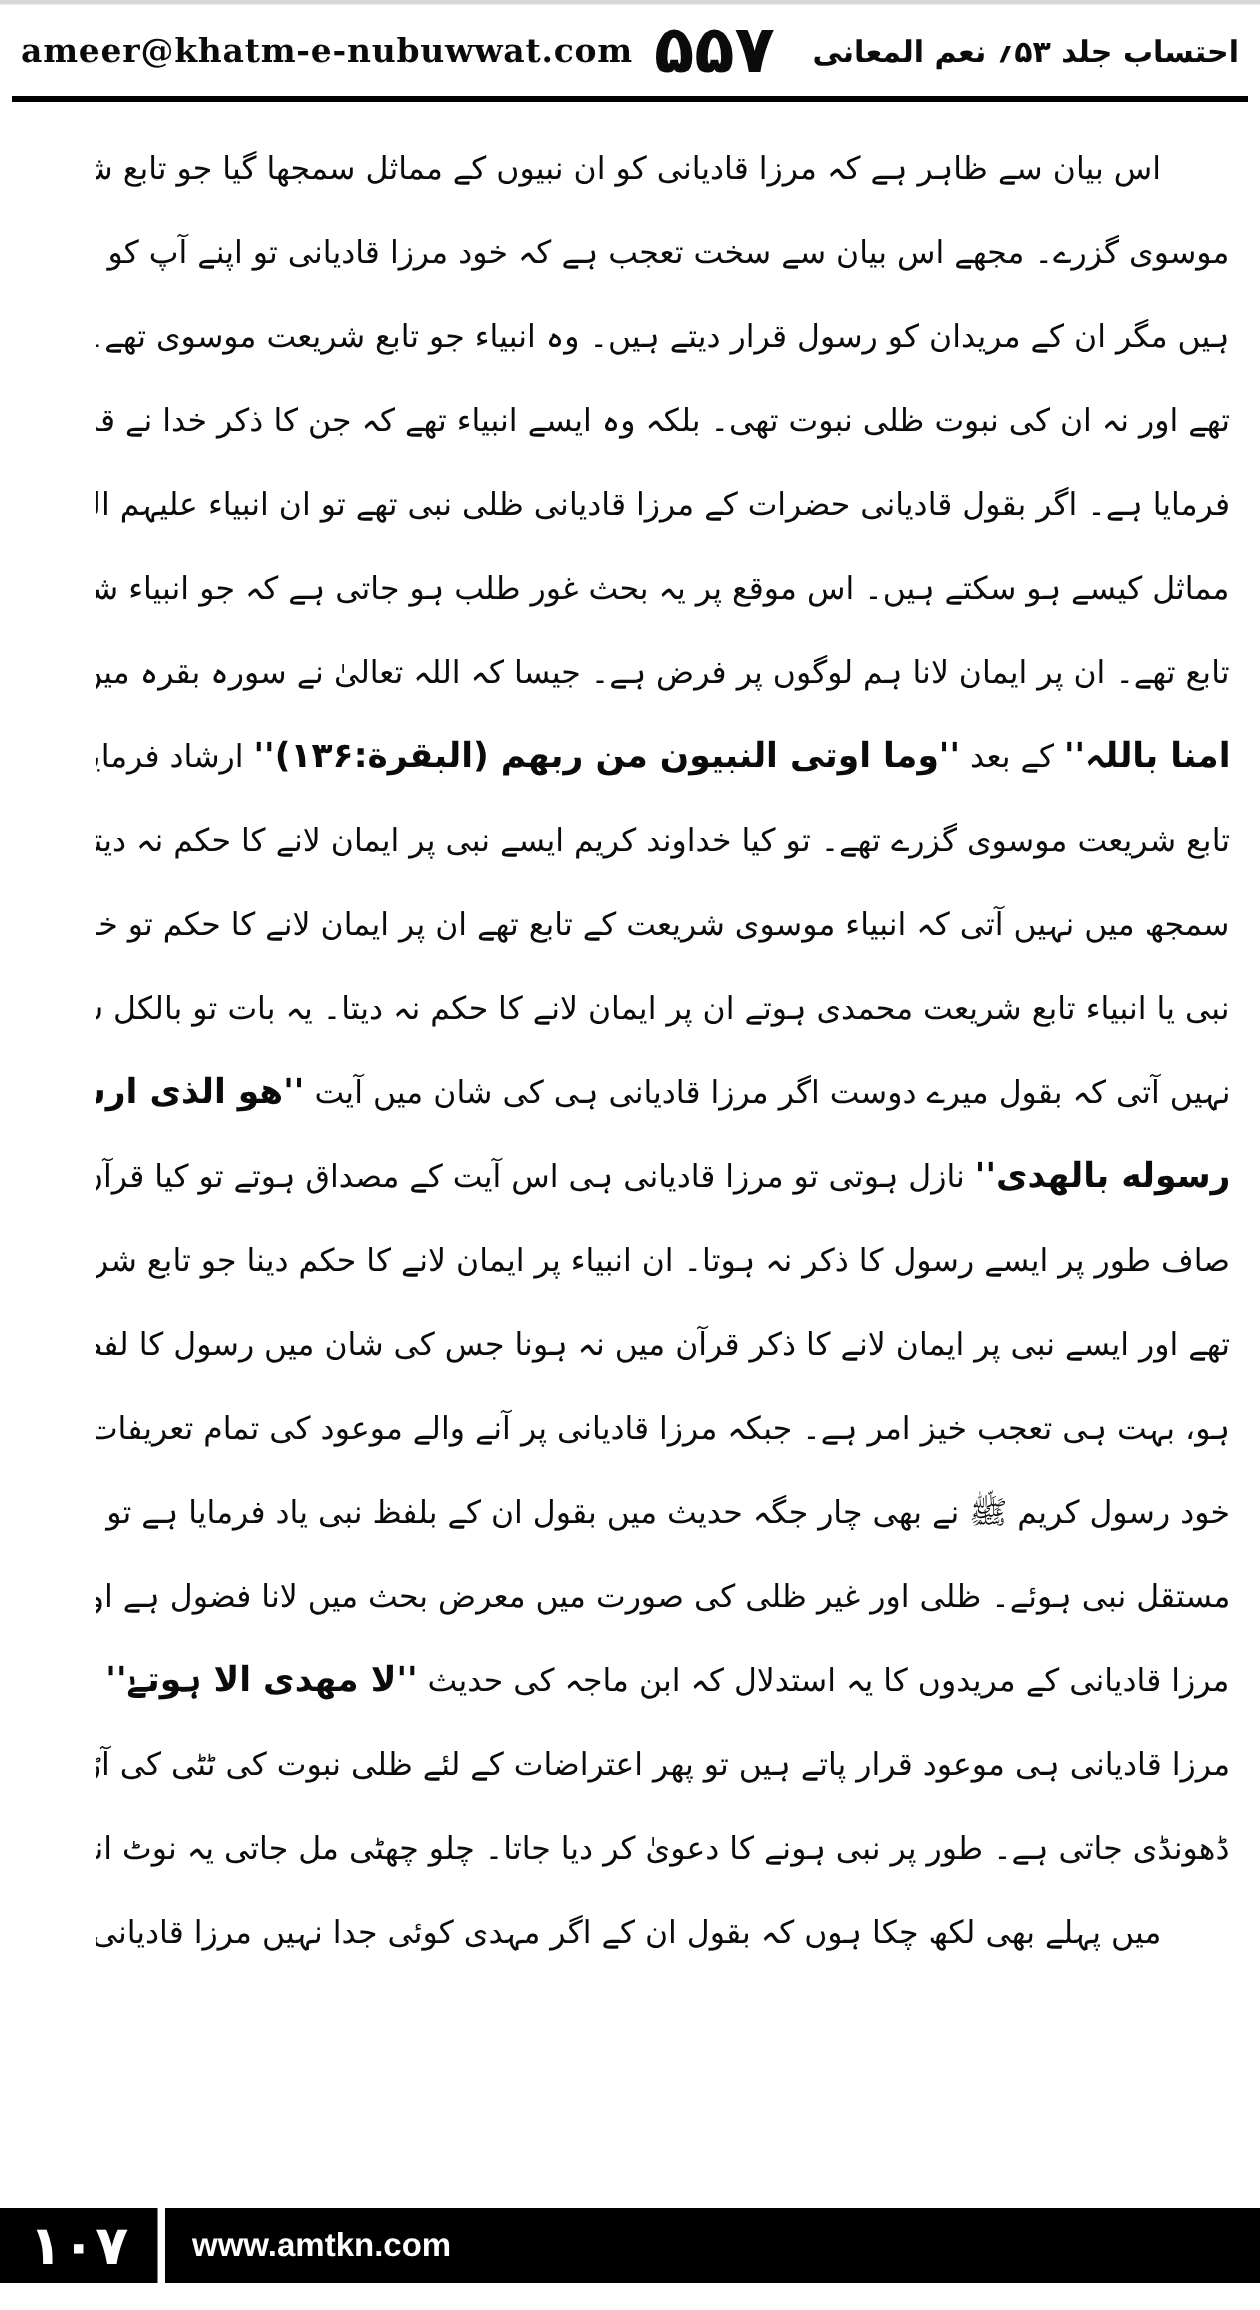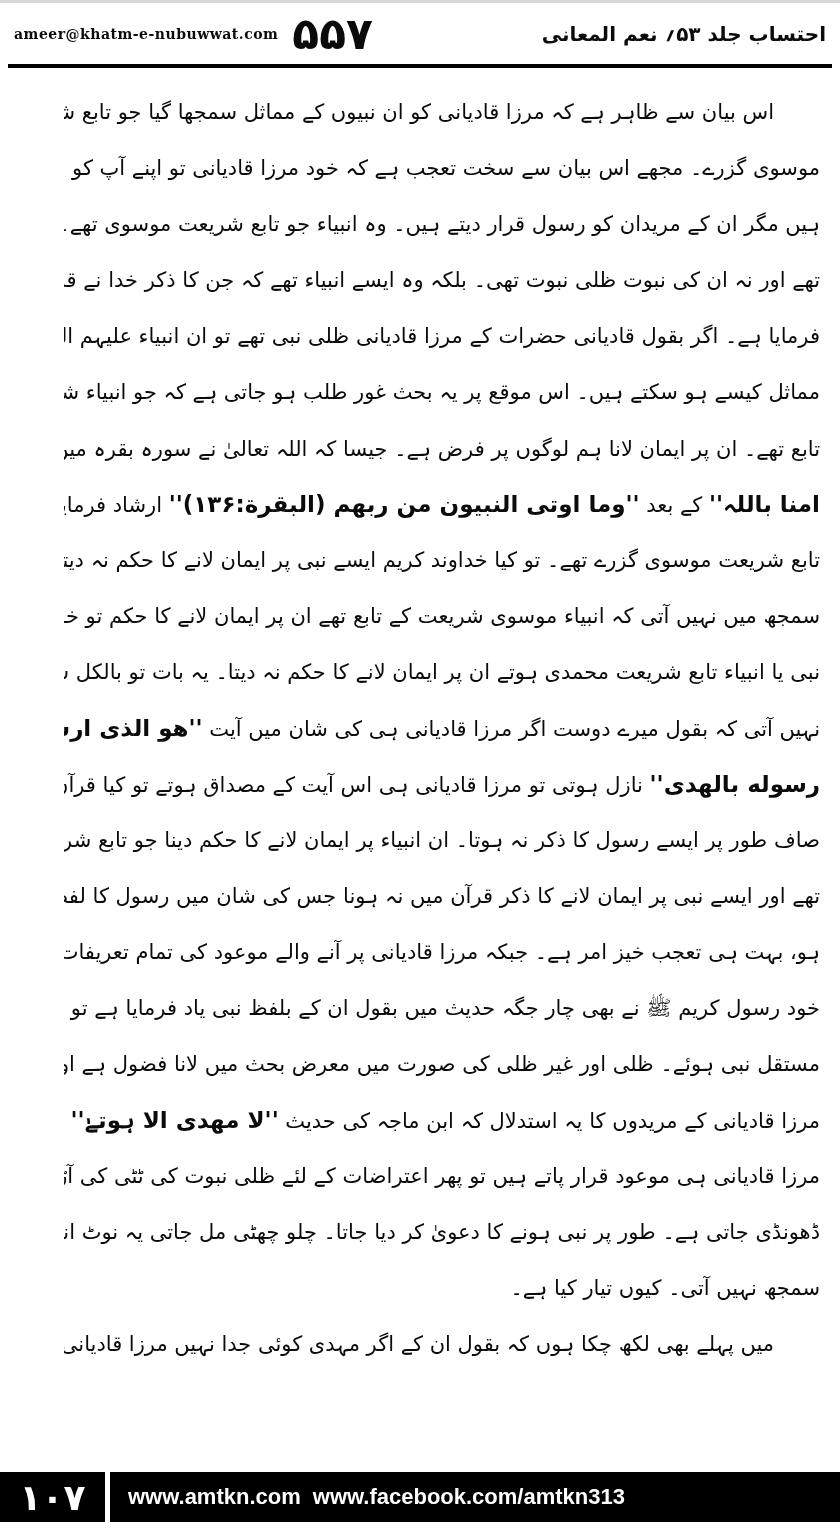--- a/index.html
+++ b/index.html
@@ -14,21 +14,21 @@
     box-sizing:border-box;
   }
   
   .hdr{
     display:flex;justify-content:space-between;align-items:center;
     padding:12px 14px 6px 14px;direction:ltr;
   }
   .hdr-left{display:flex;align-items:center;gap:14px;}
   .hdr-email{
     font-family:"DejaVu Serif",serif;
-    font-weight:bold;font-size:14px;letter-spacing:.5px;
+    font-weight:bold;font-size:22px;letter-spacing:.5px;
   }
   .hdr-pagenum{
     font-size:44px;font-weight:bold;line-height:1;
     font-family:"DejaVu Sans",sans-serif;
   }
   .hdr-title{
     direction:rtl;font-weight:bold;font-size:20px;
     padding-left:6px;
   }
   .hdr-rule{height:4px;background:#000;margin:2px 8px 0 8px;}
@@ -57,21 +57,21 @@
   }
   .ftr-pagebox{
     width:110px;background:#000;color:#fff;
     display:flex;align-items:center;justify-content:center;
     font-size:36px;font-weight:bold;
     border-right:5px solid #fff;
     box-sizing:border-box;
   }
   .ftr-links{
     flex:1;display:flex;align-items:center;
-    justify-content:flex-start;
+    justify-content:space-between;
     padding:0 18px;color:#fff;font-weight:bold;font-size:22px;
     font-family:"Liberation Sans",sans-serif;
     white-space:nowrap;
     gap:12px;
   }
   .ftr-edge{position:absolute;left:0;right:0;bottom:0;height:18px;background:#ffffff;}
   .scan-top{position:absolute;top:0;left:0;right:0;height:3px;background:#d8d8d4;}
 </style>
 </head>
 <body>
@@ -103,25 +103,23 @@
       <div class="line"><span>نہیں آتی کہ بقول میرے دوست اگر مرزا قادیانی ہی کی شان میں آیت </span><span class="seg-bold">''ھو الذی ارسل</span></div>
       <div class="line"><span class="seg-bold">رسوله بالھدی''</span><span> نازل ہوتی تو مرزا قادیانی ہی اس آیت کے مصداق ہوتے تو کیا قرآن میں</span></div>
       <div class="line"><span>صاف طور پر ایسے رسول کا ذکر نہ ہوتا۔ ان انبیاء پر ایمان لانے کا حکم دینا جو تابع شریعت موسوی</span></div>
       <div class="line"><span>تھے اور ایسے نبی پر ایمان لانے کا ذکر قرآن میں نہ ہونا جس کی شان میں رسول کا لفظ بھی ارشاد ہوا</span></div>
       <div class="line"><span>ہو، بہت ہی تعجب خیز امر ہے۔ جبکہ مرزا قادیانی پر آنے والے موعود کی تمام تعریفات ہیں اور ان کو</span></div>
       <div class="line"><span>خود رسول کریم ﷺ نے بھی چار جگہ حدیث میں بقول ان کے بلفظ نبی یاد فرمایا ہے تو وہ خاصے</span></div>
       <div class="line"><span>مستقل نبی ہوئے۔ ظلی اور غیر ظلی کی صورت میں معرض بحث میں لانا فضول ہے اور پھر</span></div>
       <div class="line"><span>مرزا قادیانی کے مریدوں کا یہ استدلال کہ ابن ماجہ کی حدیث </span><span class="seg-bold">''لا مھدی الا ہوتےٰ''</span><span> کی رو سے</span></div>
       <div class="line"><span>مرزا قادیانی ہی موعود قرار پاتے ہیں تو پھر اعتراضات کے لئے ظلی نبوت کی ٹٹی کی آڑ کیوں</span></div>
       <div class="line"><span>ڈھونڈی جاتی ہے۔ طور پر نبی ہونے کا دعویٰ کر دیا جاتا۔ چلو چھٹی مل جاتی یہ نوٹ انگریزی ہے جو</span></div>
-      <div class="line end"><span>سمجھ نہیں آتی۔ کیوں تیار کیا ہے۔</span></div>
       <div class="line indent"><span>میں پہلے بھی لکھ چکا ہوں کہ بقول ان کے اگر مہدی کوئی جدا نہیں مرزا قادیانی ہی</span></div>
     </main>
 
   <footer class="ftr">
     <div class="ftr-pagebox">۱۰۷</div>
     <div class="ftr-links" id="footer-links">
         <span>www.amtkn.com</span>
-        <span>www.facebook.com/amtkn313</span>
       </div>
   </footer>
   <div class="ftr-edge"></div>
 </div>
 
 </body></html>

